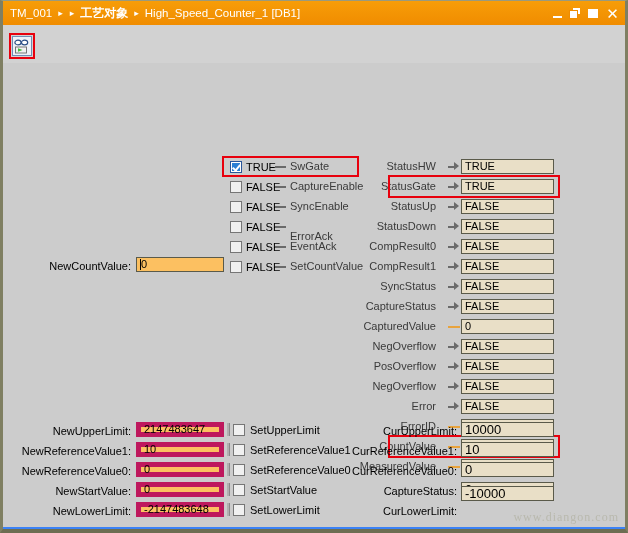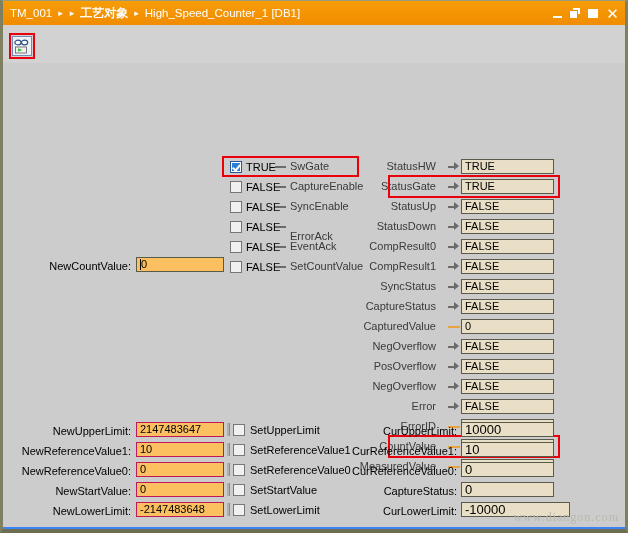--- a/index.html
+++ b/index.html
@@ -290,21 +290,21 @@
     font-size: 11px;
     color: #000000;
     text-align: right;
     line-height: 14px;
     white-space: nowrap;
   }
   .pinput {
     position: absolute;
     height: 15px;
     background: #fcc061;
-    border: 1px solid #be185d;
+    border: 5px solid #be185d;
     box-sizing: border-box;
     font-size: 11px;
     color: #000000;
     padding: 0 0 0 3px;
     display: flex;
     align-items: center;
     line-height: 13px;
   }
   .pinput.focused {
     border: 1px solid #5a5a4a;
@@ -572,18 +572,18 @@
         <div class="plabel" style="left: 346px; top: 421px; width: 108px;">CaptureStatus:</div>
         <div class="pvalbox" style="left: 458px; top: 419px; width: 93px;">0</div>
         <div class="plabel" style="left: 10px; top: 441px; width: 118px;">NewLowerLimit:</div>
         <div class="pinput" style="left: 133px; top: 439px; width: 88px;">-2147483648</div>
         <div class="tick" style="left: 224px; top: 440px;"></div>
         <div class="pcheck" style="left: 230px; top: 440px;">
           <div class="cb"></div>
           <span class="pchecklabel">SetLowerLimit</span>
         </div>
         <div class="plabel" style="left: 346px; top: 441px; width: 108px;">CurLowerLimit:</div>
-        <div class="pvalbox" style="left: 458px; top: 439px; width: 109px; text-align: right;">-10000</div>
+        <div class="pvalbox" style="left: 458px; top: 423px; width: 93px; text-align: right;">-10000</div>
       </div>
 
     <div id="watermark">www.diangon.com</div>
   </div>
 </div>
 
 </body></html>

